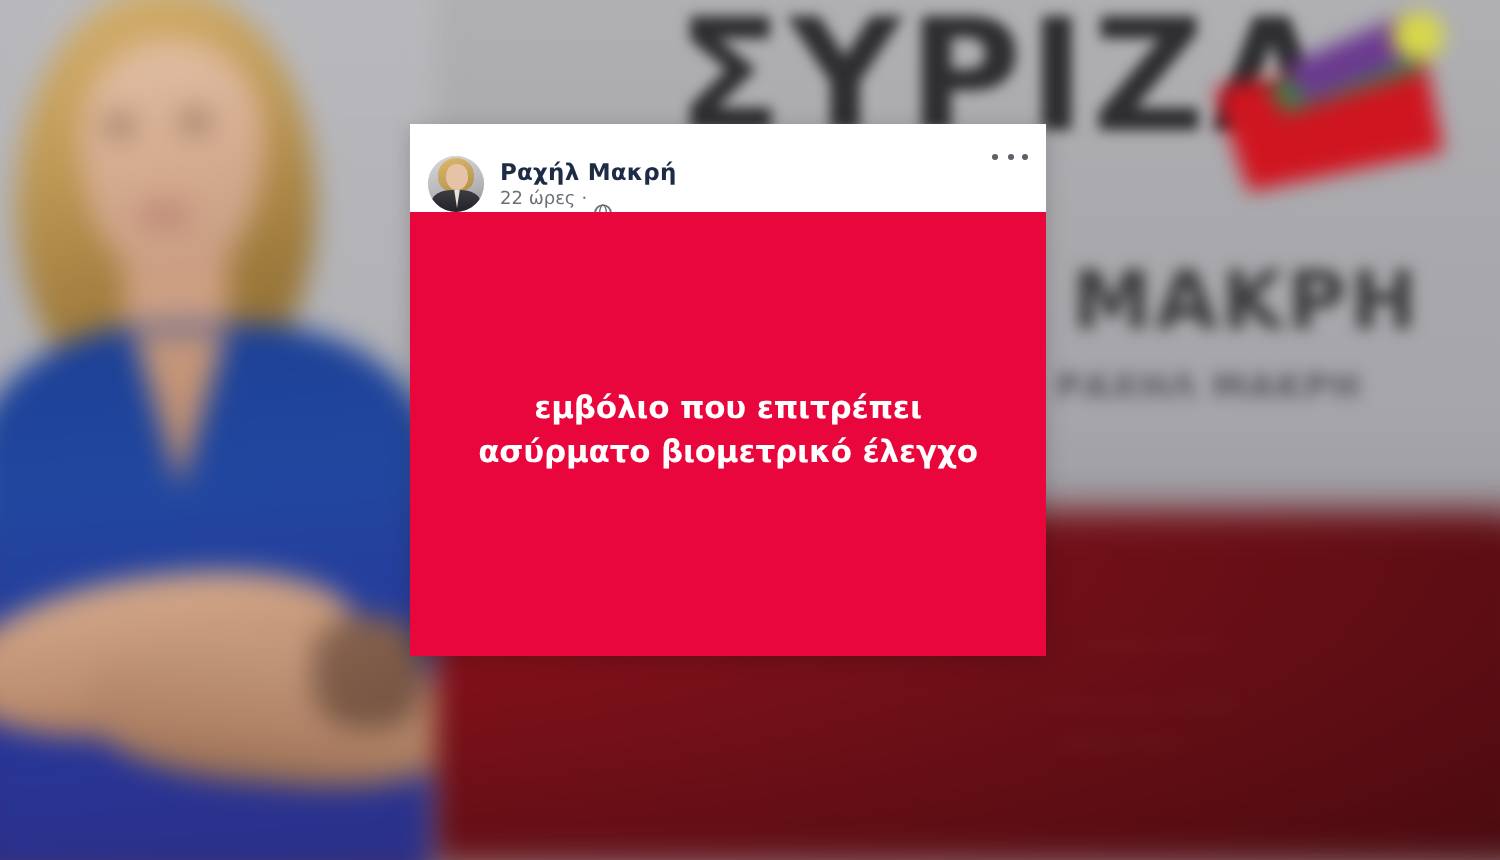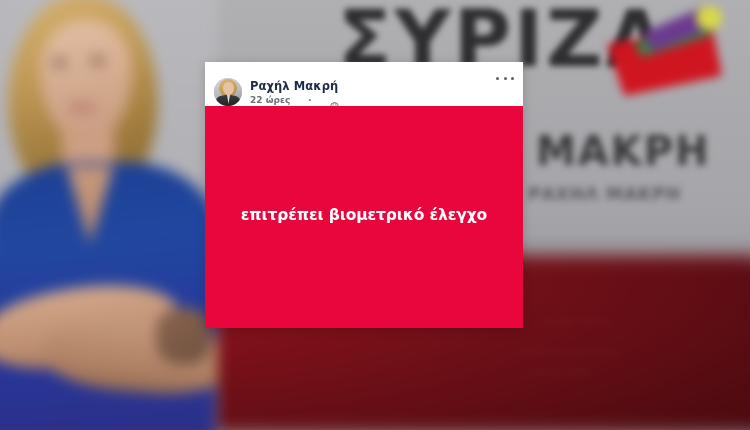--- a/index.html
+++ b/index.html
@@ -267,22 +267,21 @@
     font-size: 11.5px;
     font-weight: 700;
     color: #1d2b45;
     letter-spacing: .1px;
     display: block;
   }
   .meta-row {
     display: flex;
     align-items: center;
     margin-top: 3px;
-    gap: 18px;
-    font-weight: bold;
+    gap: 3px;
   }
   .timestamp {
     font-size: 9px;
     color: #6b6f76;
   }
   .dot-sep {
     font-size: 9px;
     color: #6b6f76;
   }
   .globe-icon {
@@ -407,19 +406,20 @@
 
       <div class="more-btn">
         <i></i>
         <i></i>
         <i></i>
       </div>
     </div>
 
     <div class="post-body">
       <div class="post-text">
-        <span class="ln">επιτρέπει βιομετρικό έλεγχο</span>
+        <span class="ln">εμβόλιο που επιτρέπει</span>
+        <span class="ln">ασύρματο βιομετρικό έλεγχο</span>
       </div>
     </div>
 
   </div>
 
 </div>
 
 </body></html>

